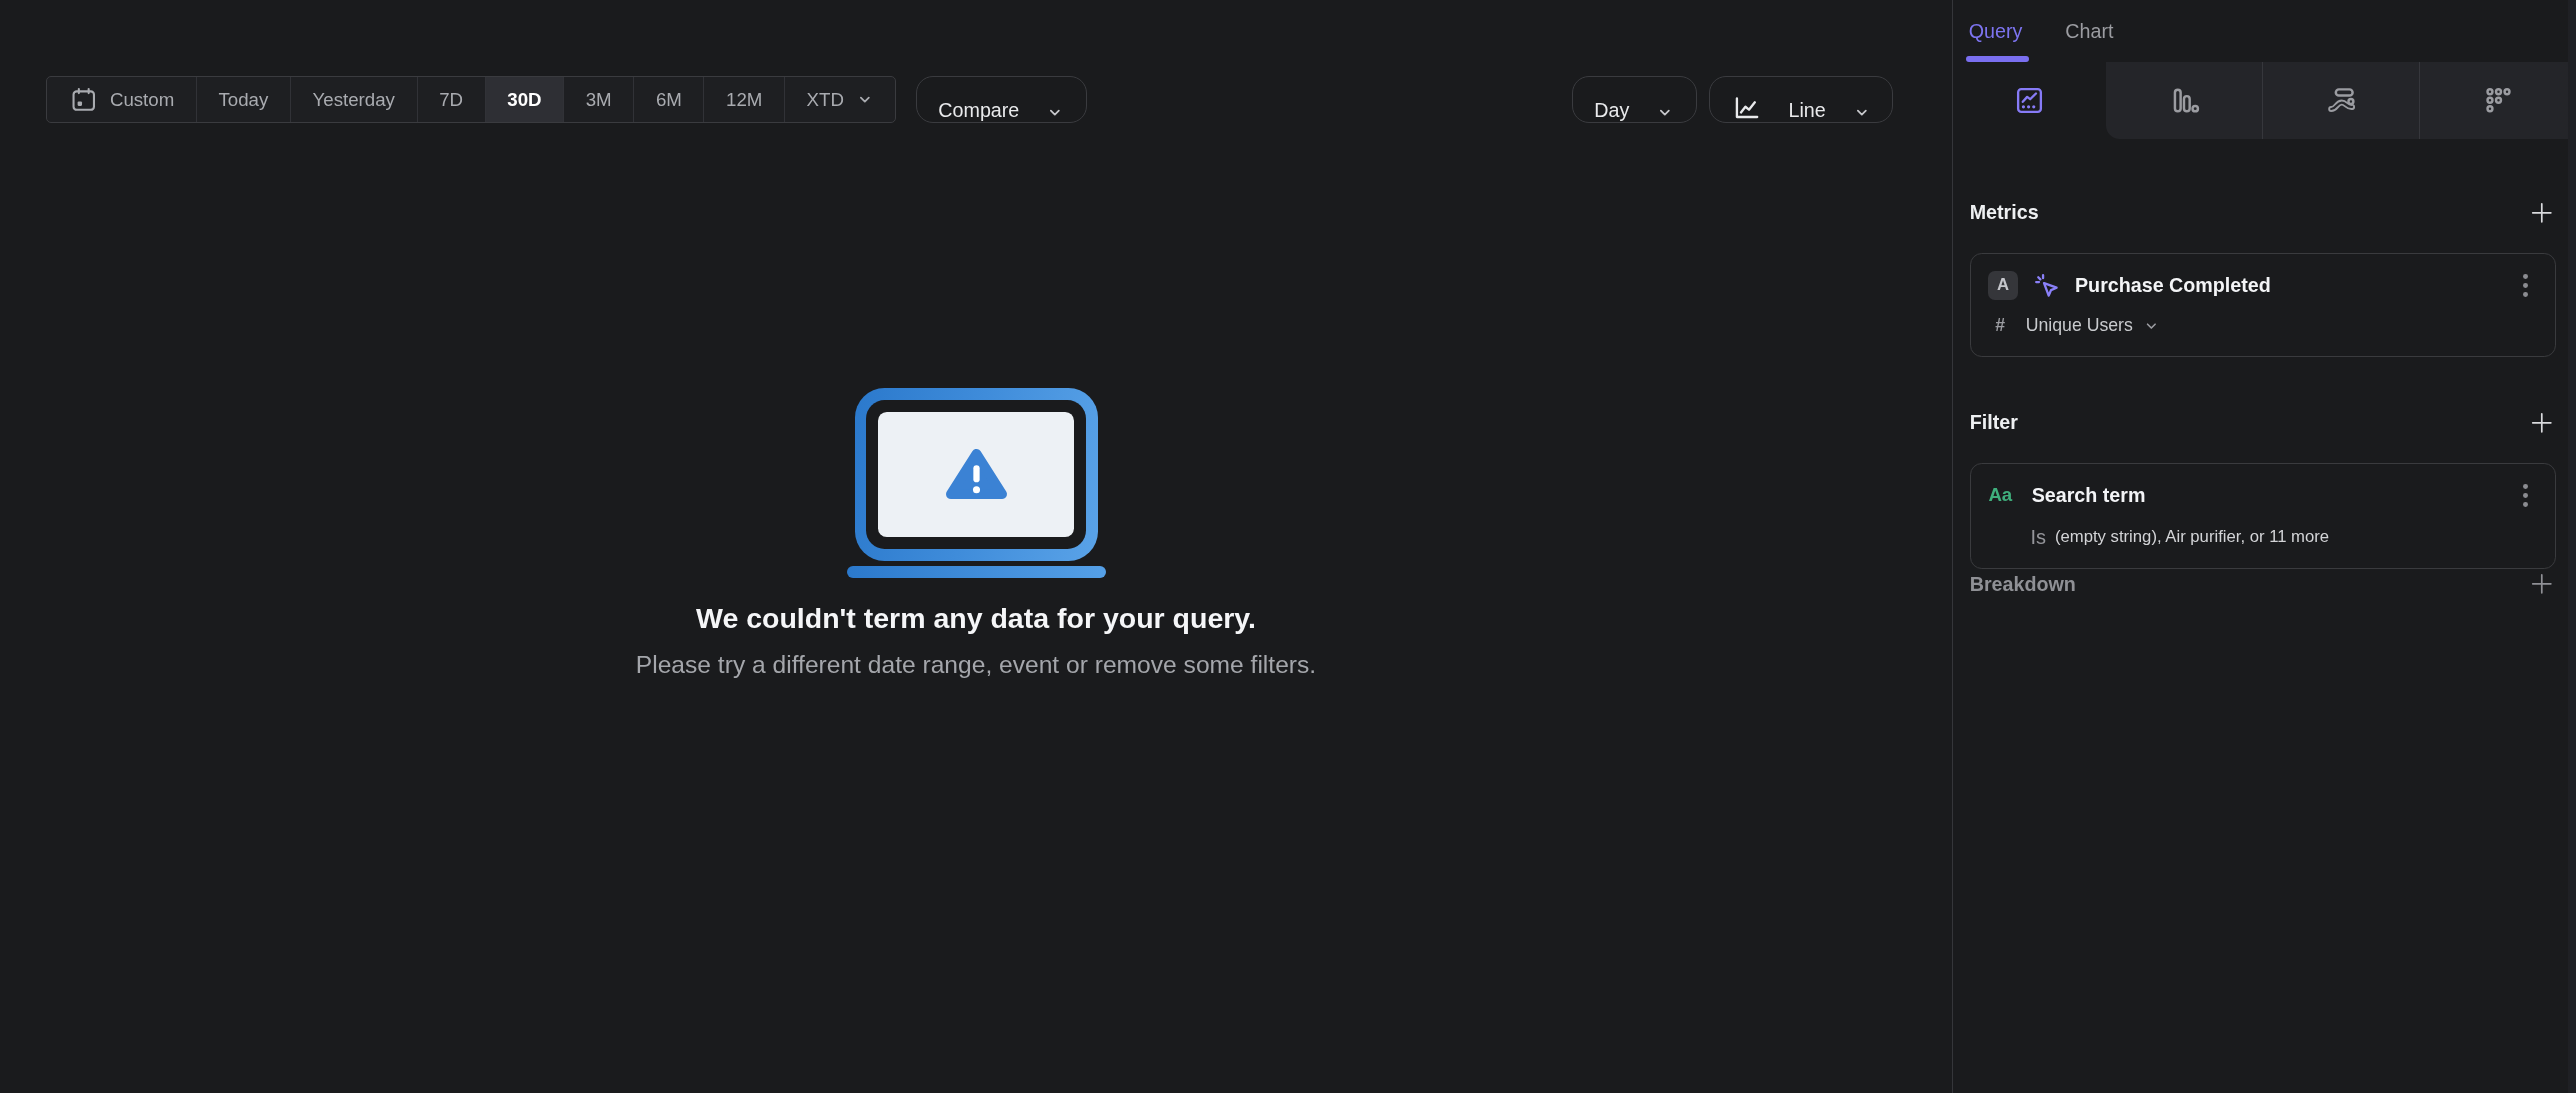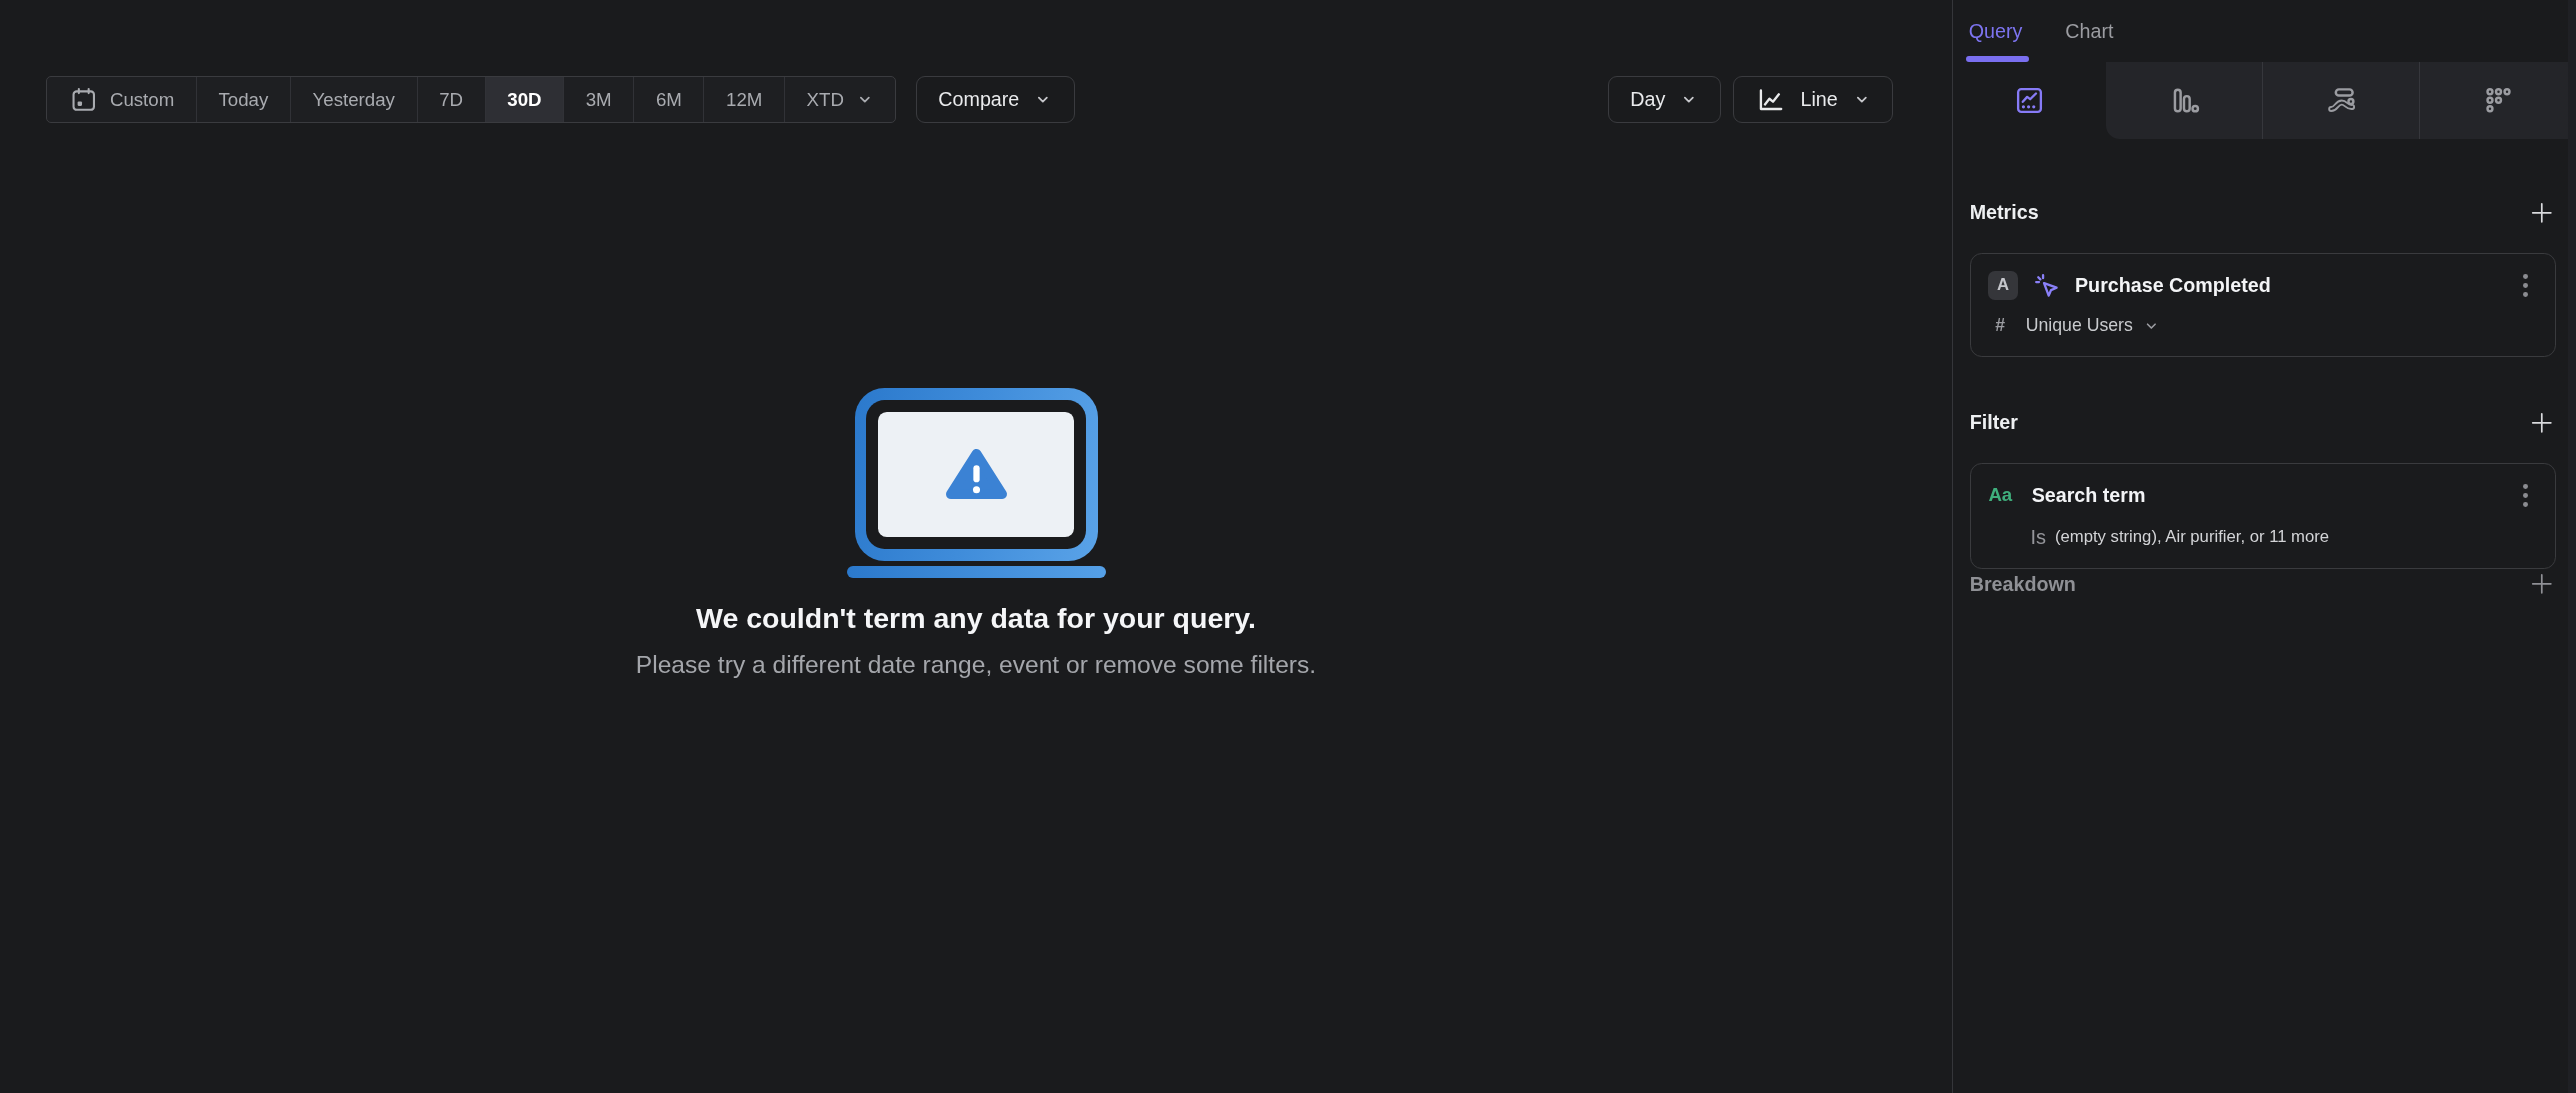--- a/index.html
+++ b/index.html
@@ -27,23 +27,23 @@
   .range-btn {
     display:flex; align-items:center; gap:11.8px;
     padding:0 21.6px; font-size:18.7px; color:#a9abb0;
     border-left:1px solid #313237; cursor:pointer; white-space:nowrap;
   }
   .range-btn:first-child { border-left:none; }
   .range-btn.selected { background:#2e2f34; color:#ffffff; font-weight:700; }
   .range-btn .cal { color:#a9abb0; display:flex; }
 
   .pill-btn {
-    display:flex; align-items:center; gap:15px;
+    display:flex; align-items:flex-end; gap:27px;
     padding:0 21.6px; font-size:19.7px; color:#e9eaec;
-    border:1px solid #3a3b3f; border-radius:9px; background:transparent; cursor:pointer; white-space:nowrap;
+    border:1px solid #3a3b3f; border-radius:17px; background:transparent; cursor:pointer; white-space:nowrap;
   }
   .chev { display:flex; color:#a9abb0; }
   .pill-btn .chev { color:#c7c8cc; }
 
   
   .empty { position:absolute; top:388px; left:0; width:100%; display:flex; flex-direction:column; align-items:center; }
   .laptop {
     width:243px; height:173px; border-radius:29.5px; padding:11.8px;
     background:linear-gradient(100deg,#2b79cc 0%,#3f8cda 48%,#5aa3e8 100%);
   }

